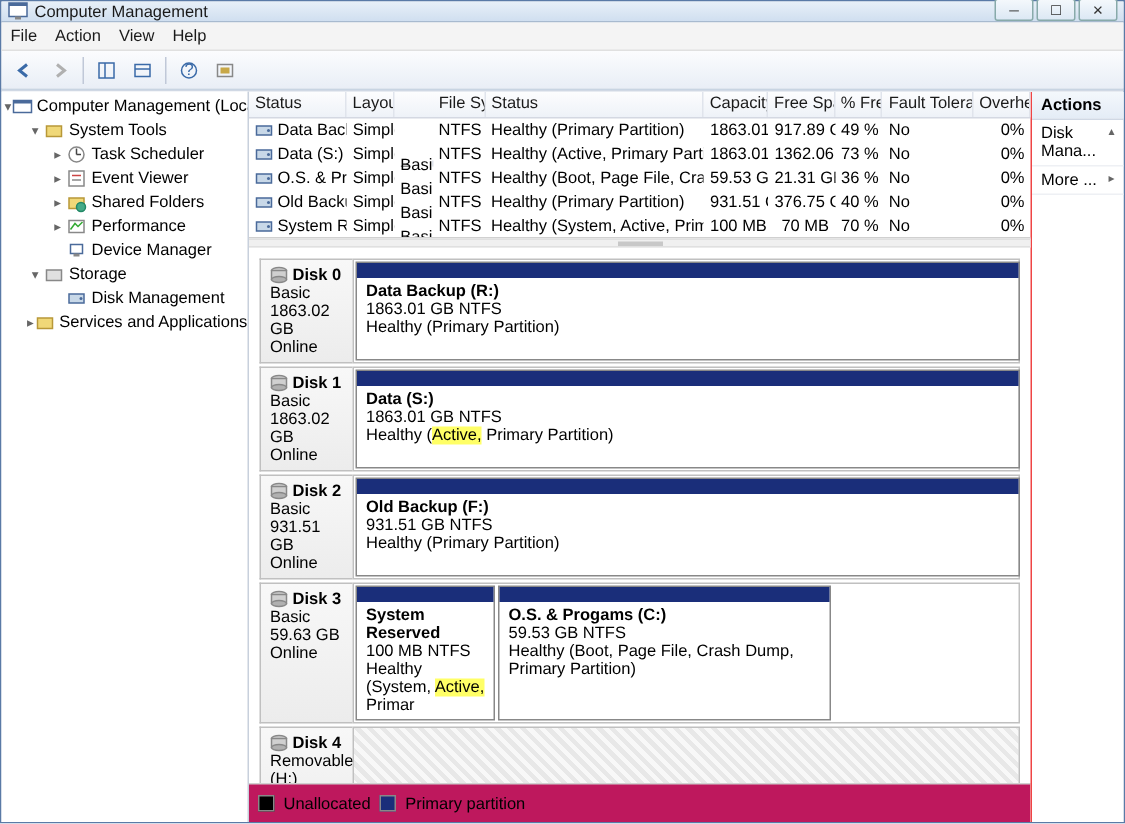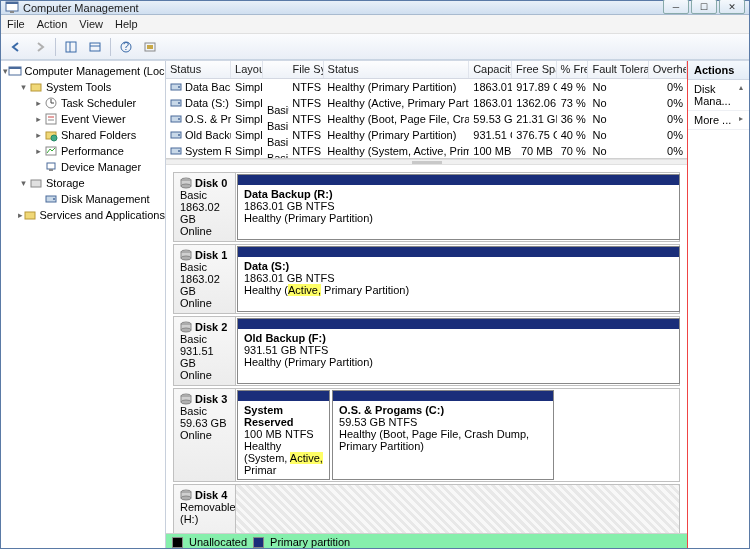--- a/index.html
+++ b/index.html
@@ -36,21 +36,21 @@
 .disk-block { display: flex; min-height: 58px; margin-bottom: 2px; }
 .disk-label { width: 62px; padding: 4px 6px; background: linear-gradient(#f8f8f8,#ececec); border: 1px solid #c0c0c0; border-right:none; }
 .disk-label .dname { font-weight: bold; display:flex;align-items:center;gap:3px;}
 .disk-parts { flex: 1; display: flex; border: 1px solid #c0c0c0; }
 .part { border: 1px solid #888; margin: 1px; display: flex; flex-direction: column; }
 .part-hdr { height: 10px; background: #1a2e7a; }
 .part-body { padding: 3px 6px; flex: 1; }
 .part-body .pname { font-weight: bold; }
 .hl { background: #ffff66; }
 .nomedia .disk-parts { background: repeating-linear-gradient(45deg,#e8e8e8,#e8e8e8 3px,#f8f8f8 3px,#f8f8f8 6px); align-items:center; padding-left:6px; font-weight:normal;}
-.legend { height: 15px; border-top: 1px solid #d0d0d0; display: flex; align-items: flex-end; padding: 0 6px; gap: 6px; background:#86efac;}
+.legend { height: 26px; border-top: 1px solid #d0d0d0; display: flex; align-items: center; padding: 0 6px; gap: 6px; background:#be185d;}
 .leg-box { width: 11px; height: 11px; border: 1px solid #888; }
 .leg-black { background: #000; } .leg-blue { background: #1a2e7a; }
 .actions-pane { width: 62px; border-left: 1px solid #ef4444; background: #fff; }
 .act-hdr { background: linear-gradient(#f4f8fc,#e4ecf6); padding: 3px 6px; font-weight: bold; border-bottom: 1px solid #d0d8e4; }
 .act-item { padding: 3px 6px; border-bottom: 1px solid #eef0f4; display:flex;align-items:flex-start;justify-content:space-between;}
 .act-item .arr{font-size:8px;color:#666;}
 svg{display:block;}
 </style>
 </head>
 <body>

